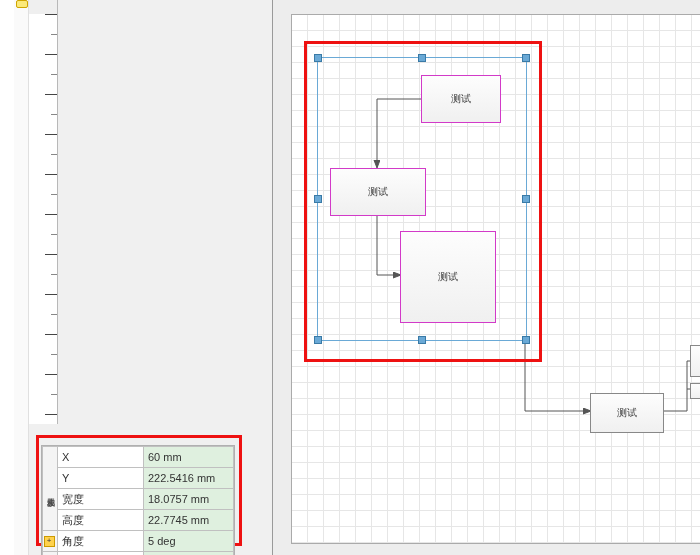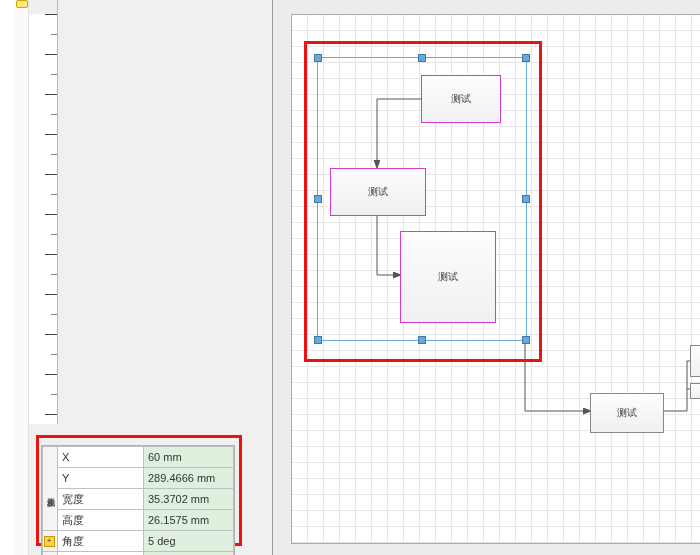--- a/index.html
+++ b/index.html
@@ -92,29 +92,29 @@
   <div class="prop-grid">
     <table>
       <tbody>
           <tr>
         <td class="vcat" rowspan="4"><span class="vcat-label">大小和位置</span></td>
         <td class="k">X</td>
         <td class="v">60 mm</td>
       </tr>
       <tr>
         <td class="k">Y</td>
-        <td class="v">289.4666 mm</td>
+        <td class="v">222.5416 mm</td>
       </tr>
       <tr>
         <td class="k">宽度</td>
-        <td class="v">35.3702 mm</td>
+        <td class="v">18.0757 mm</td>
       </tr>
       <tr>
         <td class="k">高度</td>
-        <td class="v">26.1575 mm</td>
+        <td class="v">22.7745 mm</td>
       </tr>
       <tr>
         <td class="vcat" rowspan="1"><span class="exp-btn yellow">+</span></td>
         <td class="k">角度</td>
         <td class="v">5 deg</td>
       </tr>
       <tr>
         <td class="vcat"></td>
         <td class="k">旋转中心点位置</td>
         <td class="v">正中部</td>

